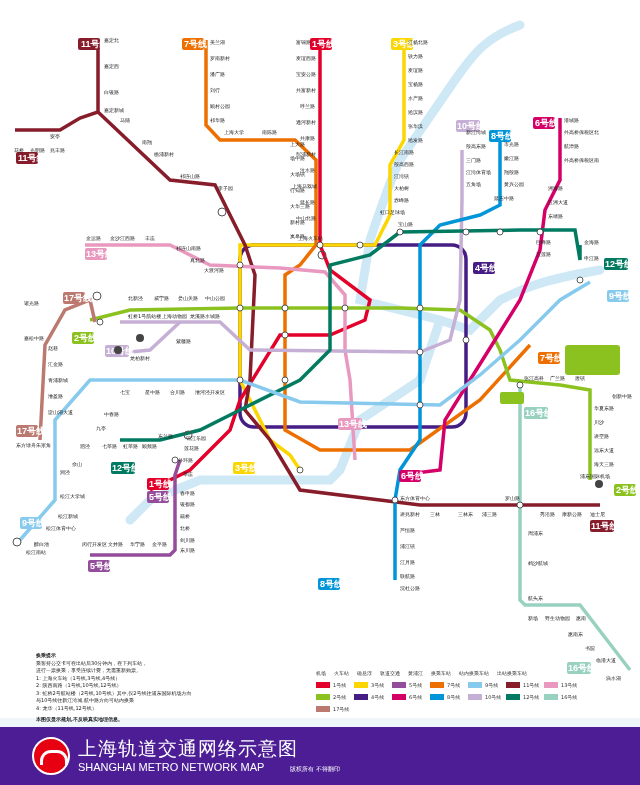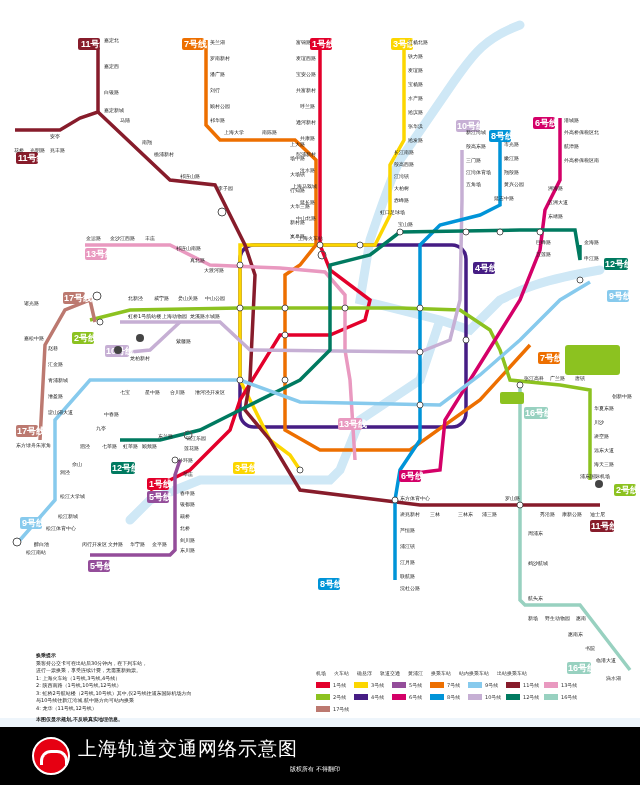--- a/index.html
+++ b/index.html
@@ -1,20 +1,20 @@
 <!DOCTYPE html>
 <html><head>
 <meta charset="utf-8">
 <style>
   *{box-sizing:border-box;margin:0;padding:0}
   body{width:640px;height:785px;background:#fff;font-family:"DejaVu Sans",sans-serif;position:relative;overflow:hidden}
   #map{position:absolute;left:0;top:0;width:640px;height:720px}
   .stn{font-size:5px;fill:#222;font-family:"DejaVu Sans",sans-serif}
   .badge-text{font-size:9px;fill:#fff;font-weight:bold;font-family:"Liberation Sans",sans-serif}
-  #footer{position:absolute;left:0;top:727px;width:640px;height:58px;background:#000000}
+  #footer{position:absolute;left:0;top:727px;width:640px;height:58px;background:#4c1d95}
   #logo{position:absolute;left:32px;top:10px;width:38px;height:38px;border-radius:50%;background:#e60012;border:2px solid #fff}
   #logo:after{content:"";position:absolute;left:6px;top:11px;width:22px;height:12px;border:3px solid #fff;border-bottom:none;border-radius:11px 11px 0 0}
   #title-cn{position:absolute;left:78px;top:9px;color:#fff;font-size:19px;font-family:"DejaVu Sans",sans-serif;letter-spacing:1px}
   #title-en{position:absolute;left:78px;top:34px;color:#fff;font-size:11px;font-family:"Liberation Sans",sans-serif}
   #copyright{position:absolute;left:290px;top:38px;color:#fff;font-size:6px}
   #notes{position:absolute;left:36px;top:652px;width:260px;font-size:5px;line-height:7.5px;color:#222}
   #notes .h{font-weight:bold}
   #legend{position:absolute;left:316px;top:670px;width:300px}
   .lg-row{display:flex;align-items:center;height:10px;margin-bottom:2px}
   .lg-item{display:flex;align-items:center;width:38px;font-size:5px;color:#333}
@@ -487,14 +487,15 @@
     <div class="lg-item">
         <span class="lg-sw" style="background:#bc7970"></span>
         <span>17号线</span>
       </div>
   </div>
 </div>
 
 <div id="footer">
   <div id="logo"></div>
   <div id="title-cn">上海轨道交通网络示意图</div>
+  <div id="title-en">SHANGHAI METRO NETWORK MAP</div>
   <div id="copyright">版权所有 不得翻印</div>
 </div>
 
 </body></html>

